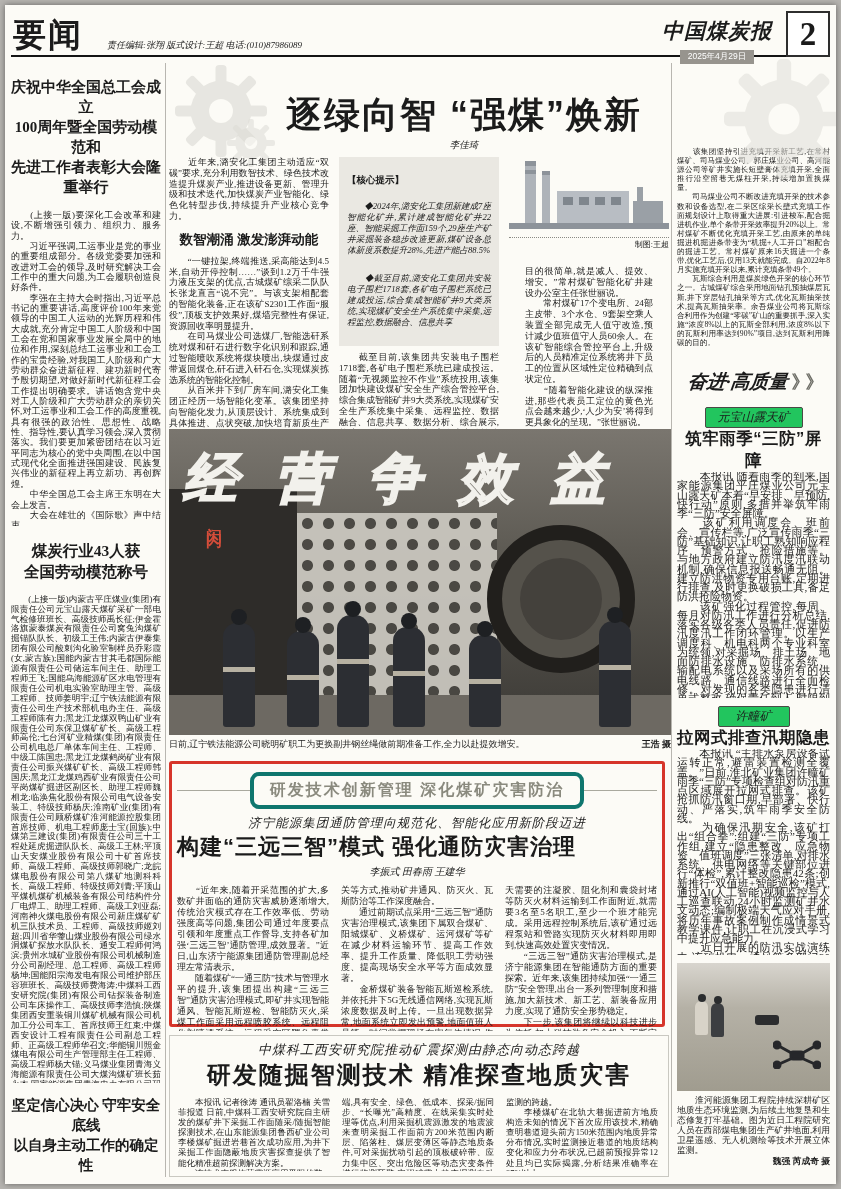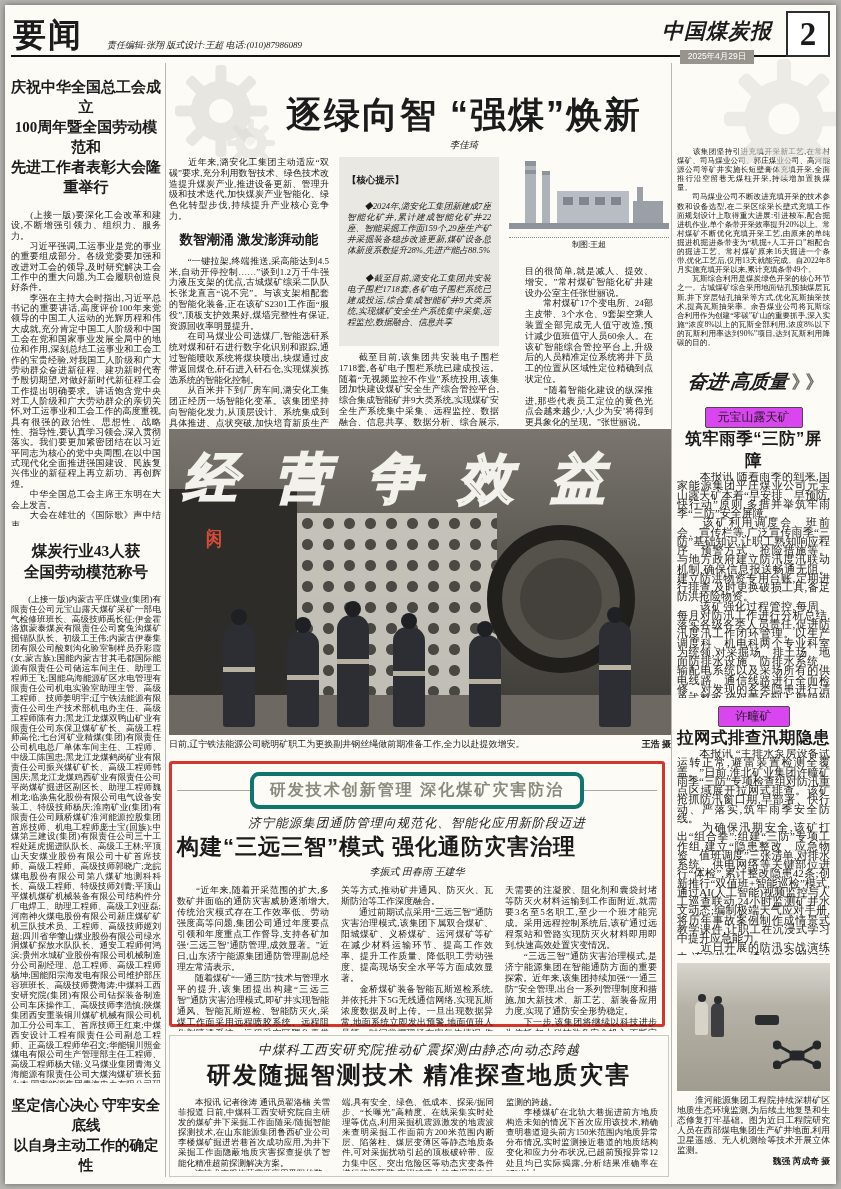--- a/index.html
+++ b/index.html
@@ -48,21 +48,21 @@
   .auth{left:95px;top:76px;width:400px;text-align:center;font-size:9.5px;font-style:italic;}
   .mcols{left:0;top:94px;width:502px;height:272px;display:flex;gap:10px;}
   .mcol{width:160px;height:272px;overflow:hidden;}
   .mb{font-size:9px;line-height:10.8px;text-align:justify;white-space:pre-line;}
   .msh{font-size:13.5px;font-weight:bold;text-align:center;margin:9px 0 7px;
        font-family:"Liberation Sans",sans-serif;}
   .hintbox{background:#eae8e2;padding:7px 8px;font-size:8.6px;line-height:11px;
            font-style:italic;text-align:justify;white-space:pre-line;}
   .hintlabel{font-weight:bold;font-style:normal;font-size:9.5px;margin-bottom:4px;}
   .factory{width:160px;height:76px;}
-  .credit{border-top:1px dotted #8a8a84;font-size:8px;text-align:center;padding-top:1px;margin-bottom:3px;}
+  .credit{border-top:1px dotted #8a8a84;font-size:8px;text-align:right;padding-top:1px;margin-bottom:3px;}
 
   
   .photo{left:164px;top:424px;width:502px;height:306px;background:
          linear-gradient(180deg,#7a766f,#5a5750 45%,#3b3935);overflow:hidden;}
   .pbanner{position:absolute;left:14px;top:14px;width:480px;font-size:54px;font-weight:bold;
            letter-spacing:38px;color:rgba(255,255,255,.12);-webkit-text-stroke:2px #f2f1ec;
            font-family:"Liberation Sans",sans-serif;white-space:nowrap;font-style:italic;}
   .lattice{position:absolute;left:128px;top:84px;width:200px;height:190px;background-color:#cfccc4;
            background-image:radial-gradient(circle,#4a4843 5px,transparent 6px);
            background-size:21px 21px;opacity:.9;}
@@ -106,21 +106,21 @@
         text-align:justify;white-space:pre-line;}
 
   
   .rcolmn{left:672px;top:58px;width:153px;height:1114px;}
   .c4{margin-top:84px;height:210px;overflow:hidden;font-size:7.6px;line-height:9.1px;
       text-align:justify;white-space:pre-line;}
   .promo{margin-top:8px;height:34px;display:flex;align-items:center;justify-content:center;gap:4px;}
   .promo-txt{font-size:19px;font-weight:bold;font-style:italic;transform:skewX(-6deg);}
   .promo-arr{font-size:18px;font-weight:bold;color:#6d6d66;letter-spacing:-4px;}
   .kickbox{display:block;margin:8px auto 0;width:96px;border:1px solid #4a4a46;border-radius:2px;
-           text-align:center;font-size:12px;padding:1px 0;background:#d946ef;}
+           text-align:center;font-size:12px;font-style:italic;padding:1px 0;background:#22c55e;}
   .ratitle{text-align:center;font-size:16.5px;font-weight:bold;margin-top:7px;letter-spacing:.5px;
            font-family:"Liberation Sans",sans-serif;}
   .rabody{overflow:hidden;font-size:11px;line-height:9.25px;
           text-align:justify;white-space:pre-line;}
   .rb1{height:226px;}
   .rb2{height:206px;}
   .fieldphoto{margin-top:8px;width:153px;height:128px;position:relative;overflow:hidden;
               background:linear-gradient(180deg,#d8d5ce 0%,#b5b1a6 35%,#a09c8f 100%);}
   .person{position:absolute;width:13px;height:34px;background:#3c3e41;border-radius:6px 6px 2px 2px;}
   .person::before{content:"";position:absolute;left:3px;top:-7px;width:8px;height:8px;border-radius:50%;background:#2a2c2e;}

